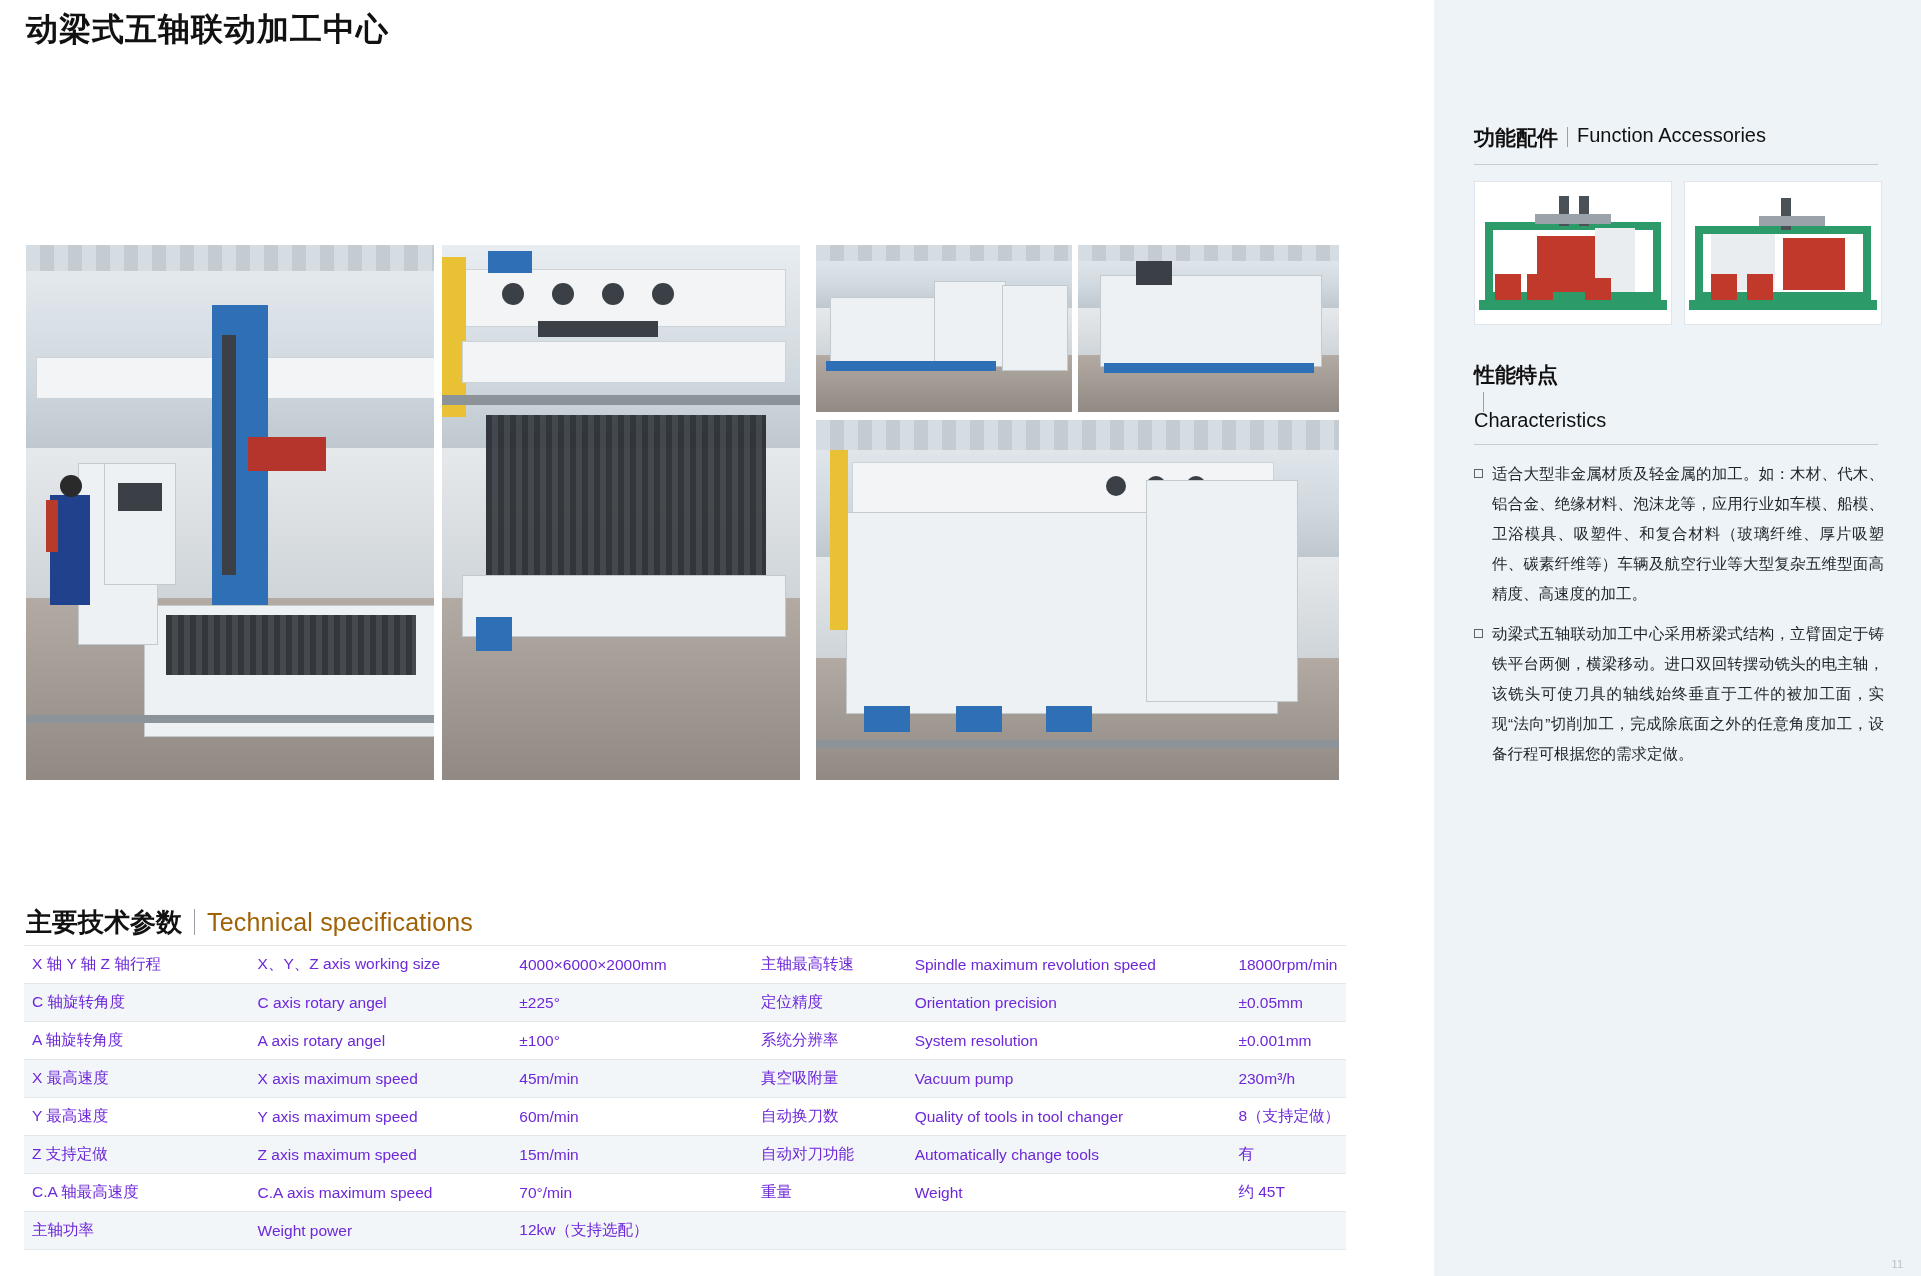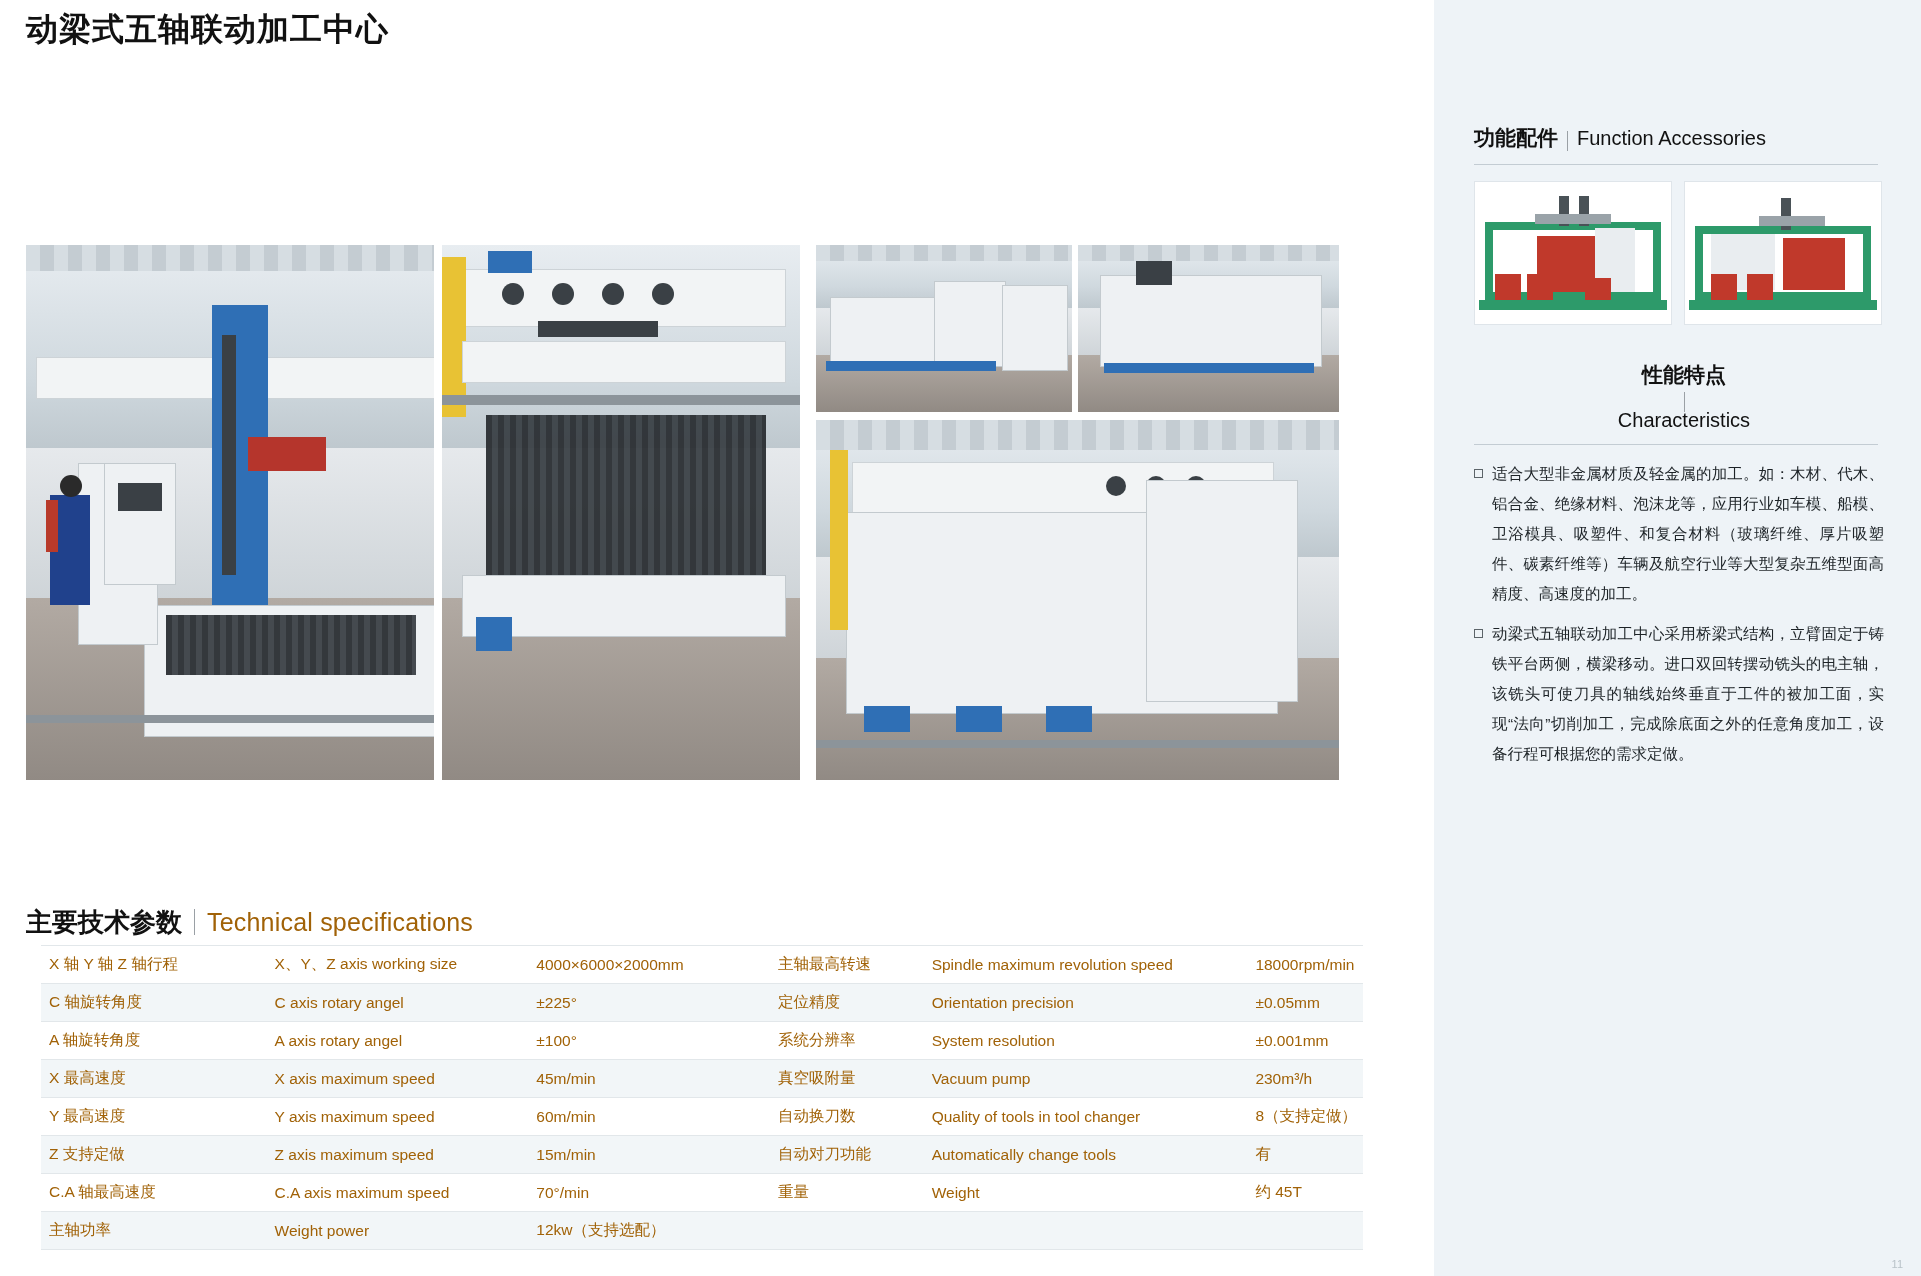--- a/index.html
+++ b/index.html
@@ -151,22 +151,21 @@
     color: #a16207;
     letter-spacing: .2px;
   }
   table.spec {
     position: absolute;
     left: 24px;
     top: 945px;
     width: 1322px;
     border-collapse: collapse;
     font-size: 15.5px;
-    color: #a16207;
-    margin-left: 17px;
+    color: #6d28d9;
   }
   table.spec td {
     padding: 8px 6px 8px 8px;
     border-bottom: 1px solid #e2e7ea;
     white-space: nowrap;
     vertical-align: middle;
   }
   table.spec tr:first-child td { border-top: 1px solid #e2e7ea; }
   table.spec tr:nth-child(even) { background: #f2f6f8; }
   table.spec tr:nth-child(odd) { background: #ffffff; }
@@ -187,21 +186,21 @@
     background: #eef3f7;
   }
   .right-inner {
     position: absolute;
     left: 40px;
     top: 0;
     width: 420px;
   }
   .sec-head {
     display: flex;
-    align-items: center;
+    align-items: flex-start;
     margin-top: 124px;
   }
   .sec-head .cn {
     font-size: 21px;
     font-weight: bold;
     color: #111;
   }
   .sec-head .sep {
     display: inline-block;
     width: 1px;

